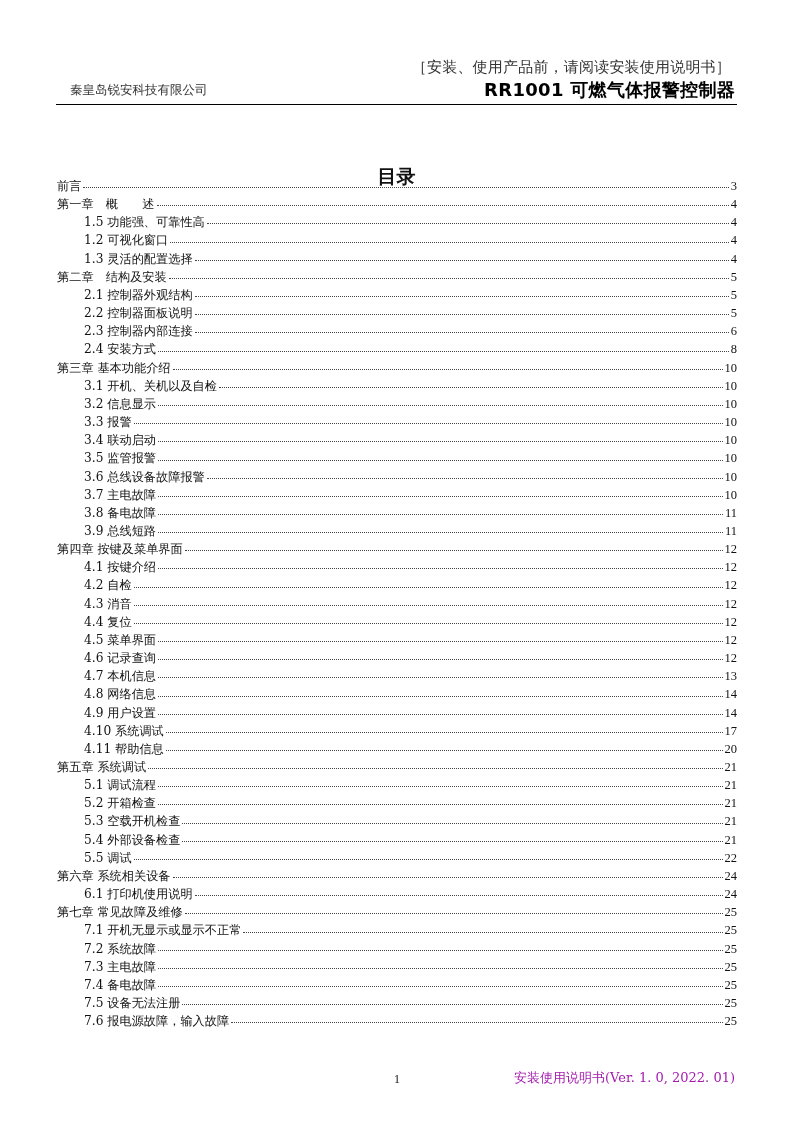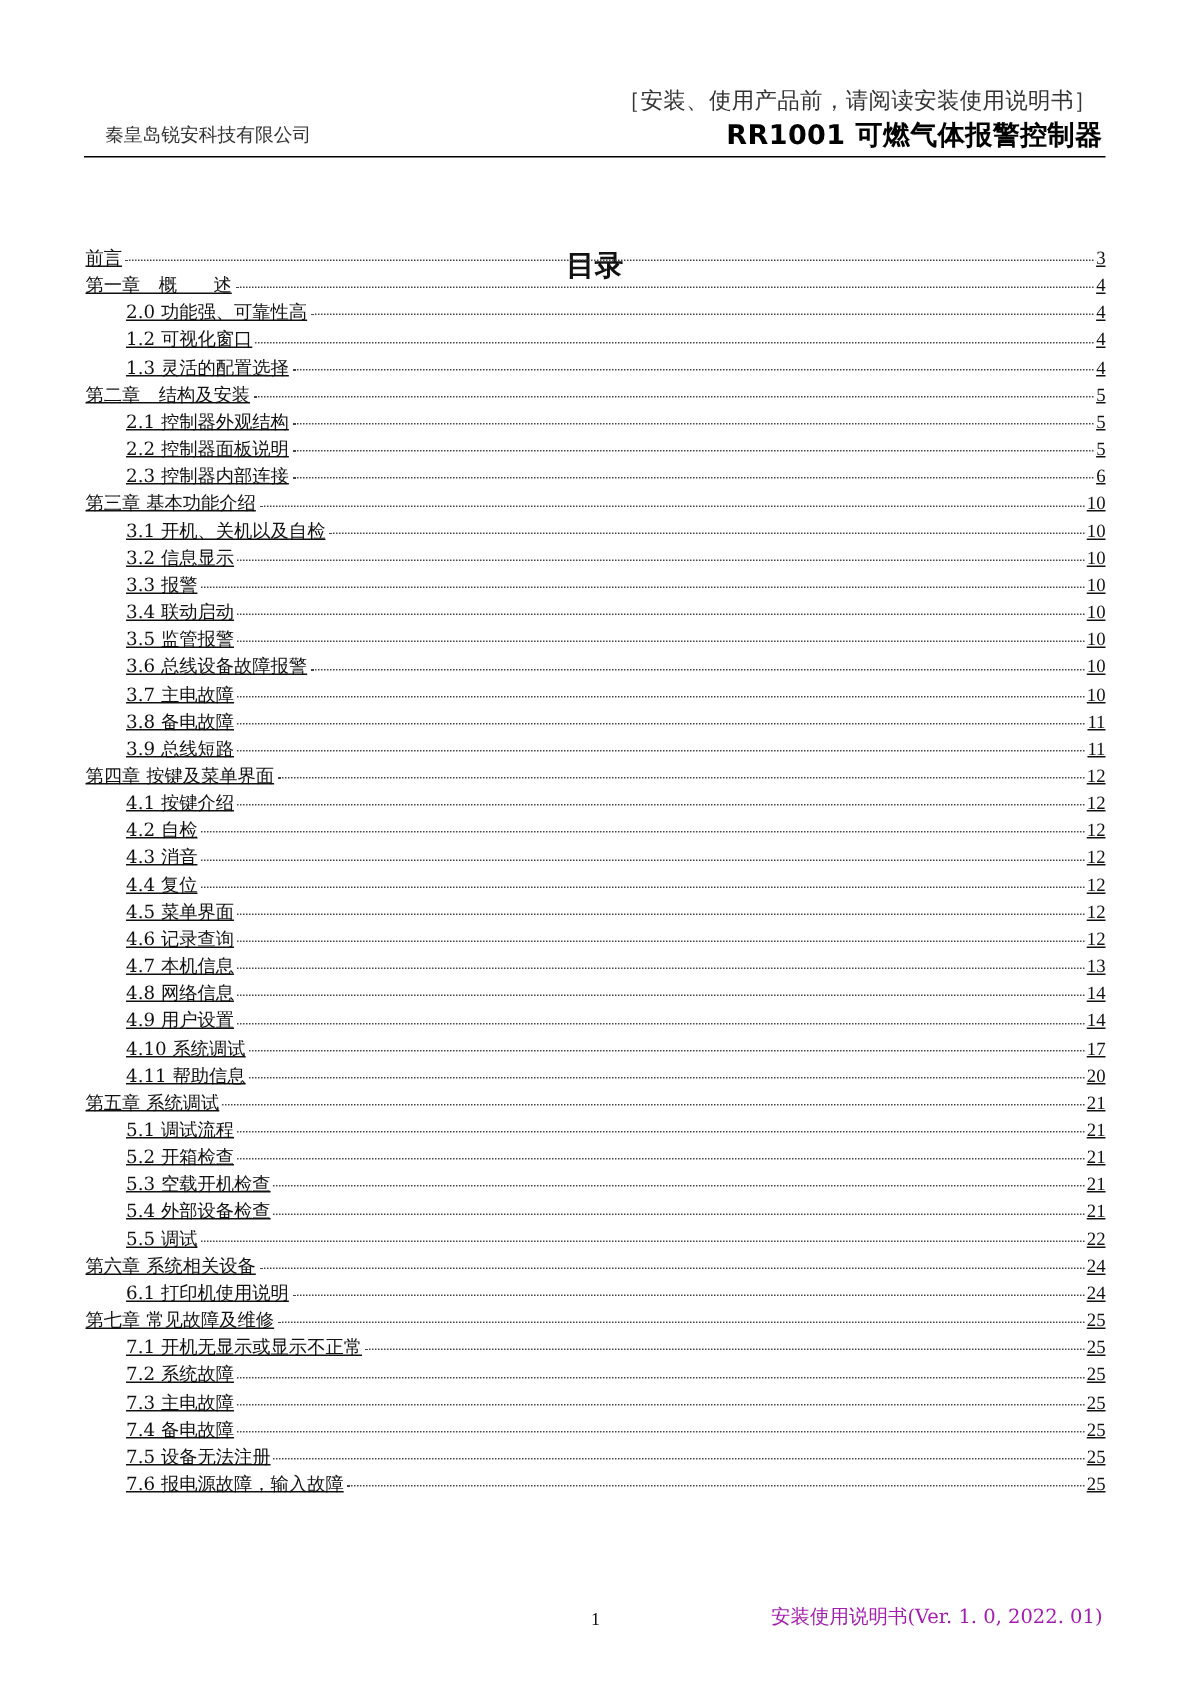--- a/index.html
+++ b/index.html
@@ -12,21 +12,21 @@
   .hdr-company { position: absolute; left: 70px; top: 82px; font-size: 12.5px; color: #333;
                  font-family: "DejaVu Sans", sans-serif; }
   .hdr-product { position: absolute; right: 58px; top: 78px; font-size: 18px; font-weight: bold;
                  color: #000; font-family: "DejaVu Sans", sans-serif; letter-spacing: 0.3px; }
   .hdr-rule { position: absolute; left: 56px; right: 56px; top: 104px; height: 0;
               border-top: 1.5px solid #000; }
 
   .toc-title { position: absolute; left: 0; width: 793px; top: 124px; text-align: center;
                font-size: 19px; font-weight: bold; font-family: "DejaVu Sans", sans-serif; margin-top: 40px; }
 
-  .toc { position: absolute; left: 57px; width: 680px; top: 163px; text-decoration: underline; }
+  .toc { position: absolute; left: 57px; width: 680px; top: 177px; }
   .toc-row { display: flex; align-items: baseline; height: 18.17px; line-height: 18.17px;
              font-size: 12.2px; white-space: nowrap; }
   .toc-row.sub { padding-left: 27px; }
   .toc-label { flex: 0 0 auto; }
   .toc-leader { flex: 1 1 auto; overflow: hidden; margin: 0 2px; position: relative; top: -3px;
                 border-bottom: 1.2px dotted #444; height: 1px; align-self: flex-end; margin-bottom: 4px; }
   .toc-page { flex: 0 0 auto; text-align: right; font-family: "Liberation Serif", serif; font-size: 12.5px; }
 
   .ftr-page { position: absolute; left: 394px; top: 1072px; font-size: 12px;
               font-family: "Liberation Serif", serif; }
@@ -49,21 +49,21 @@
         <span class="toc-label">前言</span>
         <span class="toc-leader"></span>
         <span class="toc-page">3</span>
       </div>
       <div class="toc-row">
         <span class="toc-label">第一章　概　　述</span>
         <span class="toc-leader"></span>
         <span class="toc-page">4</span>
       </div>
       <div class="toc-row sub">
-        <span class="toc-label">2.0 功能强、可靠性高</span>
+        <span class="toc-label">1.5 功能强、可靠性高</span>
         <span class="toc-leader"></span>
         <span class="toc-page">4</span>
       </div>
       <div class="toc-row sub">
         <span class="toc-label">1.2 可视化窗口</span>
         <span class="toc-leader"></span>
         <span class="toc-page">4</span>
       </div>
       <div class="toc-row sub">
         <span class="toc-label">1.3 灵活的配置选择</span>
@@ -82,20 +82,25 @@
       </div>
       <div class="toc-row sub">
         <span class="toc-label">2.2 控制器面板说明</span>
         <span class="toc-leader"></span>
         <span class="toc-page">5</span>
       </div>
       <div class="toc-row sub">
         <span class="toc-label">2.3 控制器内部连接</span>
         <span class="toc-leader"></span>
         <span class="toc-page">6</span>
+      </div>
+      <div class="toc-row sub">
+        <span class="toc-label">2.4 安装方式</span>
+        <span class="toc-leader"></span>
+        <span class="toc-page">8</span>
       </div>
       <div class="toc-row">
         <span class="toc-label">第三章 基本功能介绍</span>
         <span class="toc-leader"></span>
         <span class="toc-page">10</span>
       </div>
       <div class="toc-row sub">
         <span class="toc-label">3.1  开机、关机以及自检</span>
         <span class="toc-leader"></span>
         <span class="toc-page">10</span>

